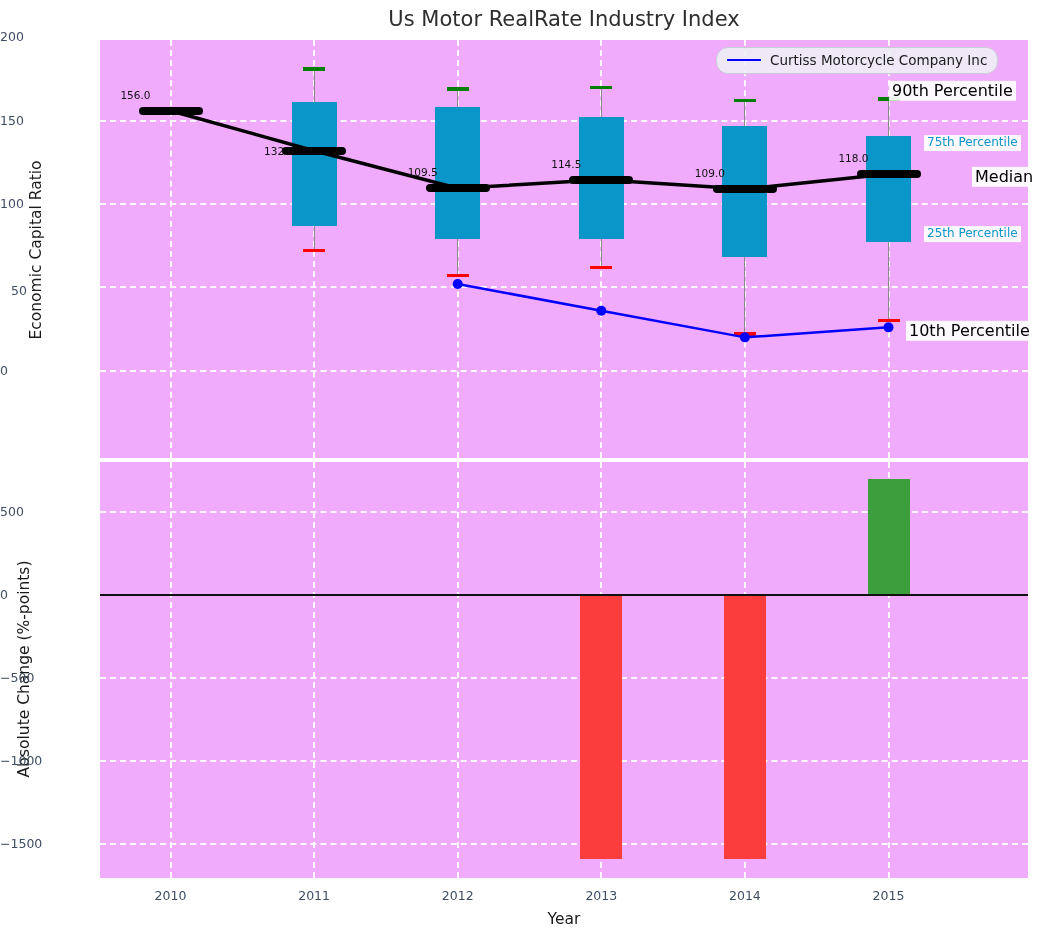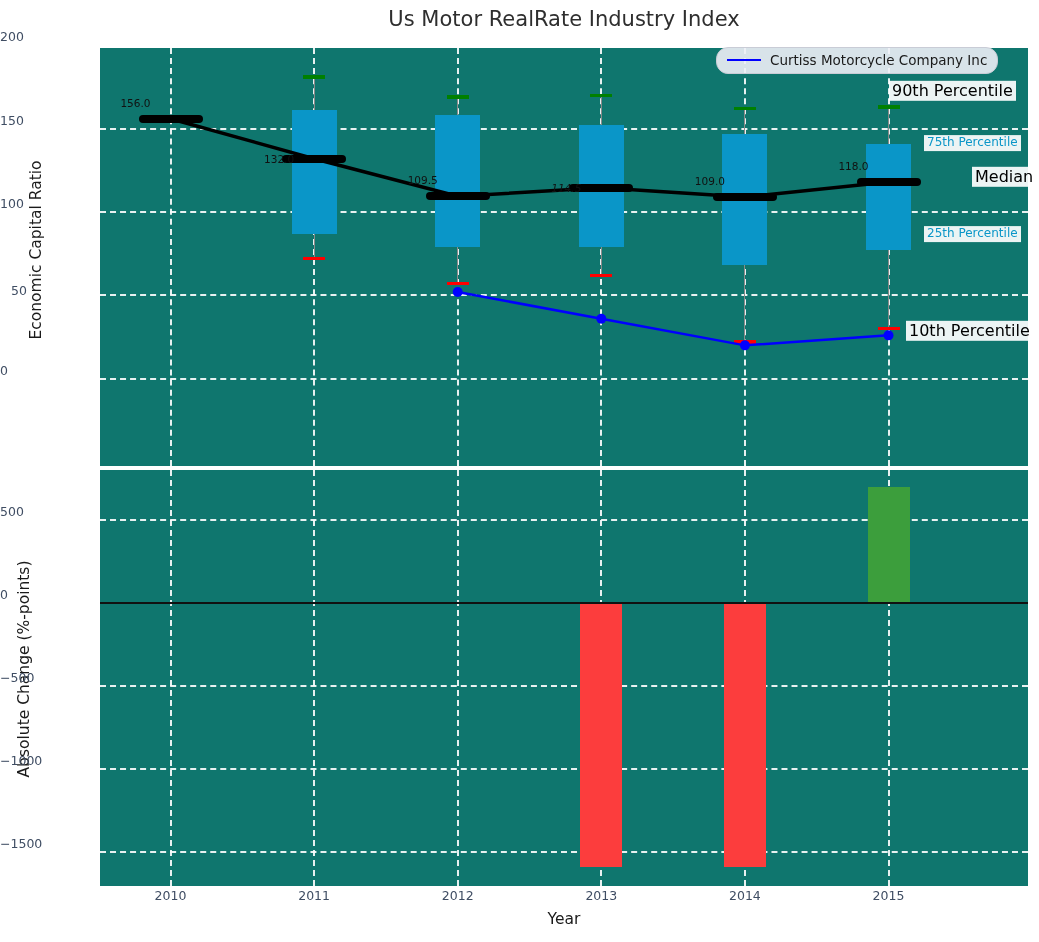--- a/index.html
+++ b/index.html
@@ -1,20 +1,20 @@
 <!DOCTYPE html>
 <html><head>
 <meta charset="utf-8">
 <style>
   html,body{margin:0;padding:0;background:#ffffff;}
   #fig{
     position:relative;width:1039px;height:942px;background:#ffffff;
     font-family:"DejaVu Sans",sans-serif;overflow:hidden;
   }
-  .panel{position:absolute;background:#0f766e;margin-top:8px;}
+  .panel{position:absolute;background:#f0abfc;}
   #panel-top{left:100px;top:40px;width:928px;height:418px;}
   #panel-bottom{left:100px;top:462px;width:928px;height:416px;}
   #chart-title{
     position:absolute;left:100px;top:7px;width:928px;text-align:center;
     font-size:21px;color:#2e2e2e;white-space:nowrap;
   }
   .ylabel{
     position:absolute;white-space:nowrap;font-size:15.5px;color:#1a1a1a;
     transform:translate(-50%,-50%) rotate(-90deg);
   }
@@ -102,21 +102,21 @@
       <svg width="928" height="418">
         <polyline points="70.5,70.69948 214.1,110.69955999999996 357.7,148.19963499999997 501.29999999999995,139.86628499999998 644.9,149.03296999999998 788.5,134.03293999999997" fill="none" stroke="#000000" stroke-width="3.5"></polyline>
       </svg>
       <div class="median-marker" style="position: absolute; left: 38.5px; top: 66.6995px; width: 64px; height: 8px; background: rgb(0, 0, 0);"></div>
       <div class="median-label" style="position: absolute; right: 877.5px; bottom: 357.301px;">156.0</div>
       <div class="median-marker" style="position: absolute; left: 182.1px; top: 106.7px; width: 64px; height: 8px; background: rgb(0, 0, 0);"></div>
       <div class="median-label" style="position: absolute; right: 733.9px; bottom: 301px;">132.0</div>
       <div class="median-marker" style="position: absolute; left: 325.7px; top: 144.2px; width: 64px; height: 8px; background: rgb(0, 0, 0);"></div>
       <div class="median-label" style="position: absolute; right: 590.3px; bottom: 279.8px;">109.5</div>
       <div class="median-marker" style="position: absolute; left: 469.3px; top: 135.866px; width: 64px; height: 8px; background: rgb(0, 0, 0);"></div>
-      <div class="median-label" style="position: absolute; right: 446.7px; bottom: 272px; font-style: italic;">114.5</div>
+      <div class="median-label" style="position: absolute; right: 446.7px; bottom: 288px;">114.5</div>
       <div class="median-marker" style="position: absolute; left: 612.9px; top: 145.033px; width: 64px; height: 8px; background: rgb(0, 0, 0);"></div>
       <div class="median-label" style="position: absolute; right: 303.1px; bottom: 278.967px;">109.0</div>
       <div class="median-marker" style="position: absolute; left: 756.5px; top: 130.033px; width: 64px; height: 8px; background: rgb(0, 0, 0);"></div>
       <div class="median-label" style="position: absolute; right: 159.5px; bottom: 293.967px;">118.0</div>
       <svg width="928" height="418">
         <polyline points="357.7,244.03315999999998 501.29999999999995,270.69988 644.9,297.3666 788.5,287.36658" fill="none" stroke="#0000FF" stroke-width="2.5"></polyline>
         <circle cx="357.7" cy="244.03315999999998" r="5" fill="#0000FF"></circle>
         <circle cx="501.29999999999995" cy="270.69988" r="5" fill="#0000FF"></circle>
         <circle cx="644.9" cy="297.3666" r="5" fill="#0000FF"></circle>
         <circle cx="788.5" cy="287.36658" r="5" fill="#0000FF"></circle>

